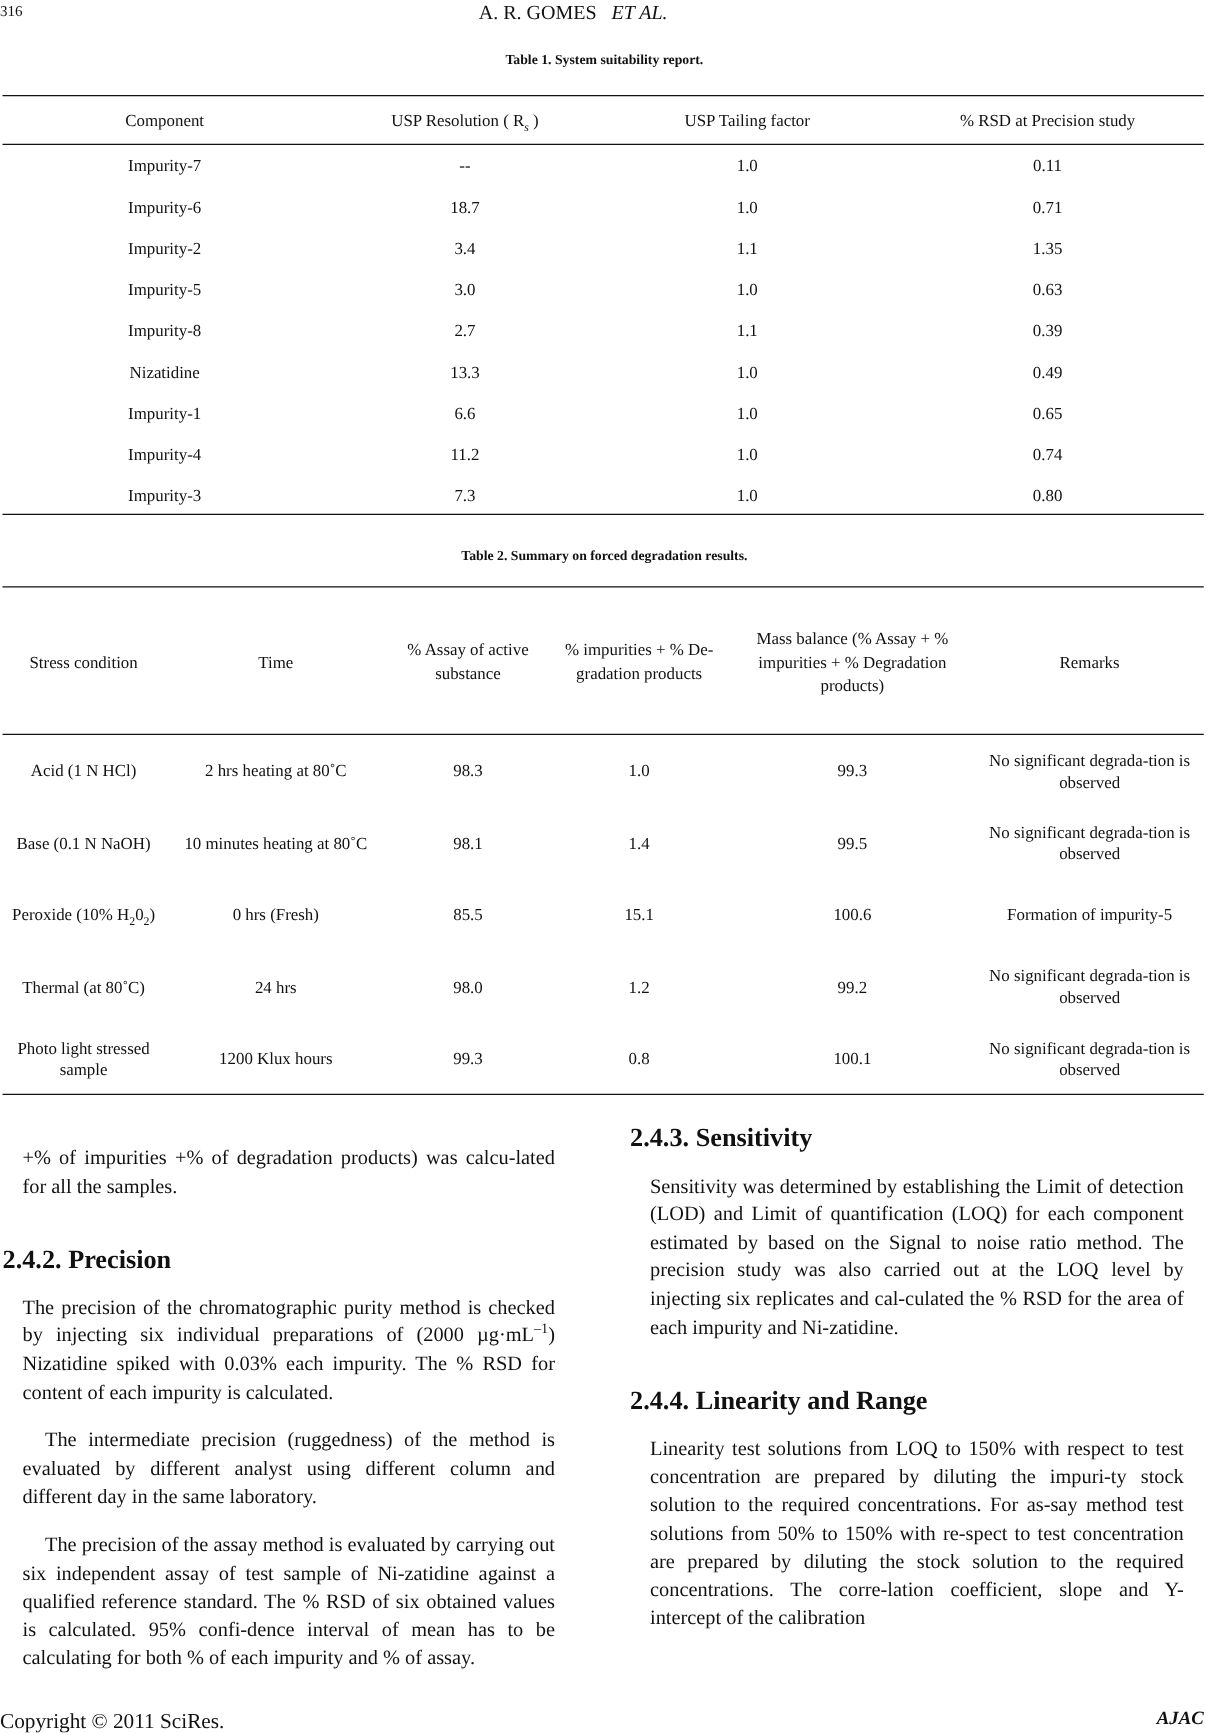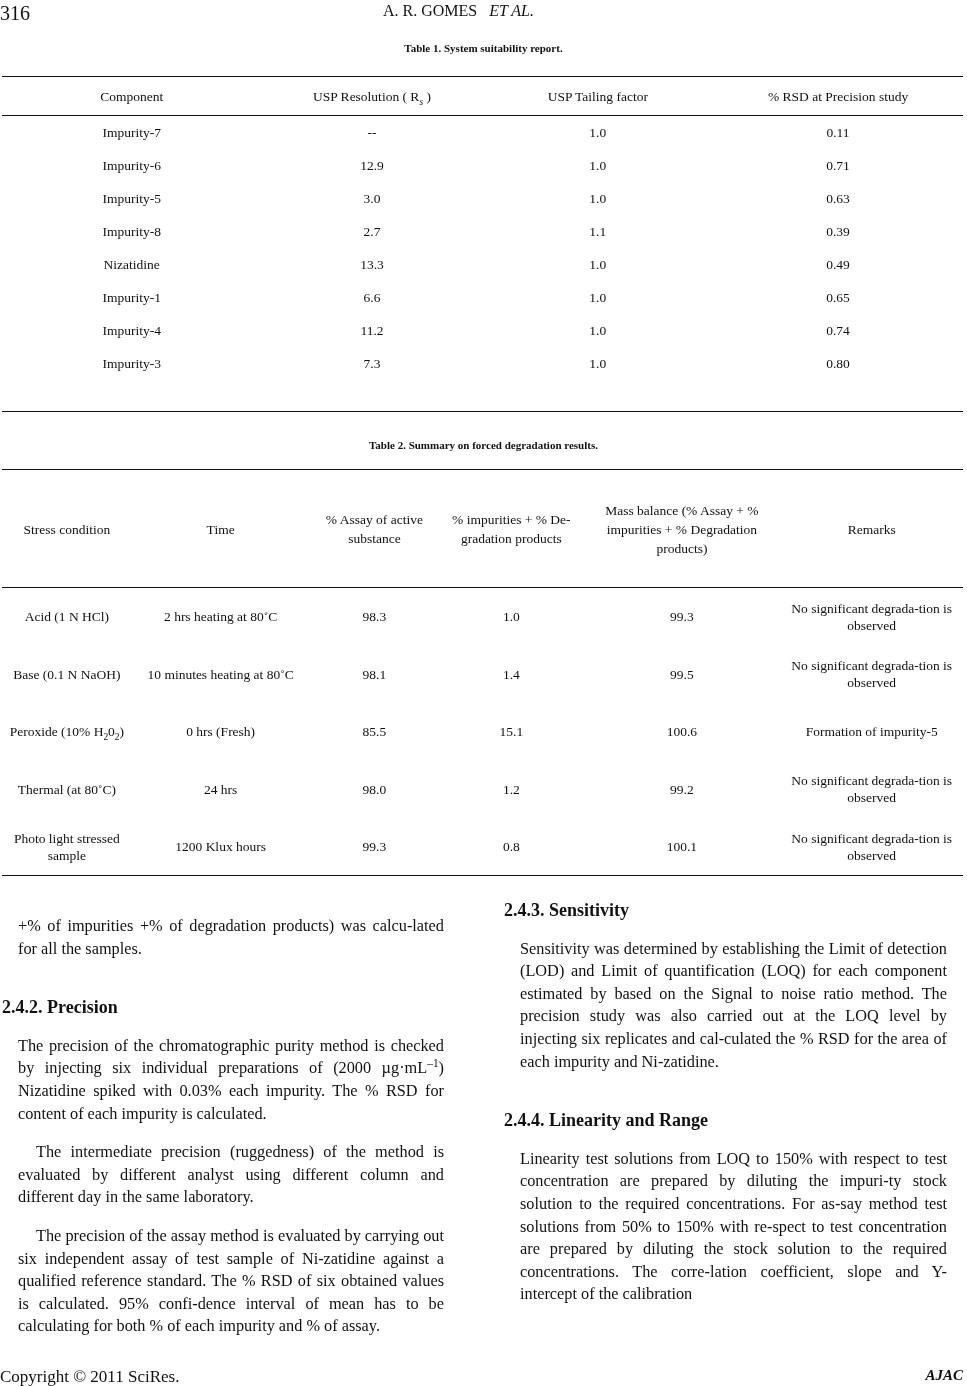--- a/index.html
+++ b/index.html
@@ -1,35 +1,35 @@
 <!DOCTYPE html>
 <html><head>
 <meta charset="utf-8">
 <style>
   html, body { margin: 0; padding: 0; background: #ffffff; }
   body {
     width: 967px; height: 1386px; position: relative; overflow: hidden;
     font-family: "Liberation Serif", "DejaVu Serif", serif; color: #111;
   }
   .abs { position: absolute; }
-  .page-num { left: 0; top: 2px; font-size: 20px; }
+  .page-num { left: 0; top: 2px; font-size: 12px; }
   .running-head { left: 0; width: 917px; top: 2px; text-align: center; font-size: 16px; }
   .running-head i { font-style: italic; }
   .caption { left: 0; width: 967px; text-align: center; font-weight: bold; font-size: 11px; }
   .rule { left: 2px; width: 961px; height: 0; border-top: 1.5px solid #111; }
   table { border-collapse: collapse; position: absolute; left: 2px; width: 961px; font-size: 13.5px; }
   td, th { text-align: center; font-weight: normal; padding: 0; vertical-align: middle; line-height: 17px; }
   #t1 td, #t1 th { height: 33px; }
   #t1 th { height: 39px; }
   #t2 th { height: 118px; line-height: 19px; }
   #t2 td { height: 57.5px; line-height: 17px; }
   .col { font-size: 16.3px; line-height: 22.6px; text-align: justify; }
   .col p { margin: 16px; }
   .col .ind { text-indent: 18px; }
-  .col h3 { font-size: 18px; font-weight: bold; margin: 0; line-height: 22.6px; }
+  .col h3 { font-size: 21px; font-weight: bold; margin: 0; line-height: 22.6px; }
   .col .gap { height: 20px; }
   .footer-left { left: 0; top: 1367px; font-size: 17px; }
   .footer-right { right: 4px; top: 1367px; font-size: 15px; font-weight: bold; font-style: italic; }
   sub, sup { font-size: 70%; line-height: 0; }
 </style>
 </head>
 <body>
 
 <div class="abs page-num">316</div>
 <div class="abs running-head">
@@ -55,23 +55,29 @@
   </thead>
   <tbody id="t1-body">
       <tr>
         <td>Impurity-7</td>
         <td>--</td>
         <td>1.0</td>
         <td>0.11</td>
       </tr>
       <tr>
         <td>Impurity-6</td>
-        <td>12.9</td>
+        <td>18.7</td>
         <td>1.0</td>
         <td>0.71</td>
+      </tr>
+      <tr>
+        <td>Impurity-2</td>
+        <td>3.4</td>
+        <td>1.1</td>
+        <td>1.35</td>
       </tr>
       <tr>
         <td>Impurity-5</td>
         <td>3.0</td>
         <td>1.0</td>
         <td>0.63</td>
       </tr>
       <tr>
         <td>Impurity-8</td>
         <td>2.7</td>

